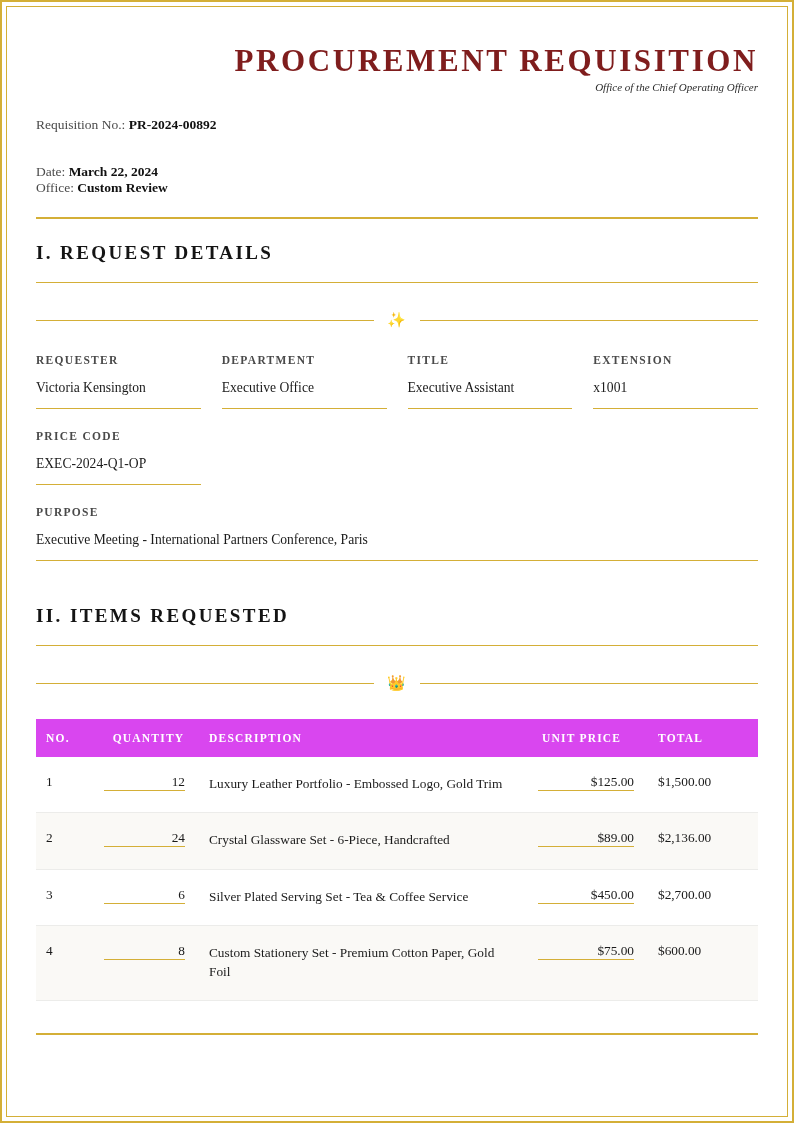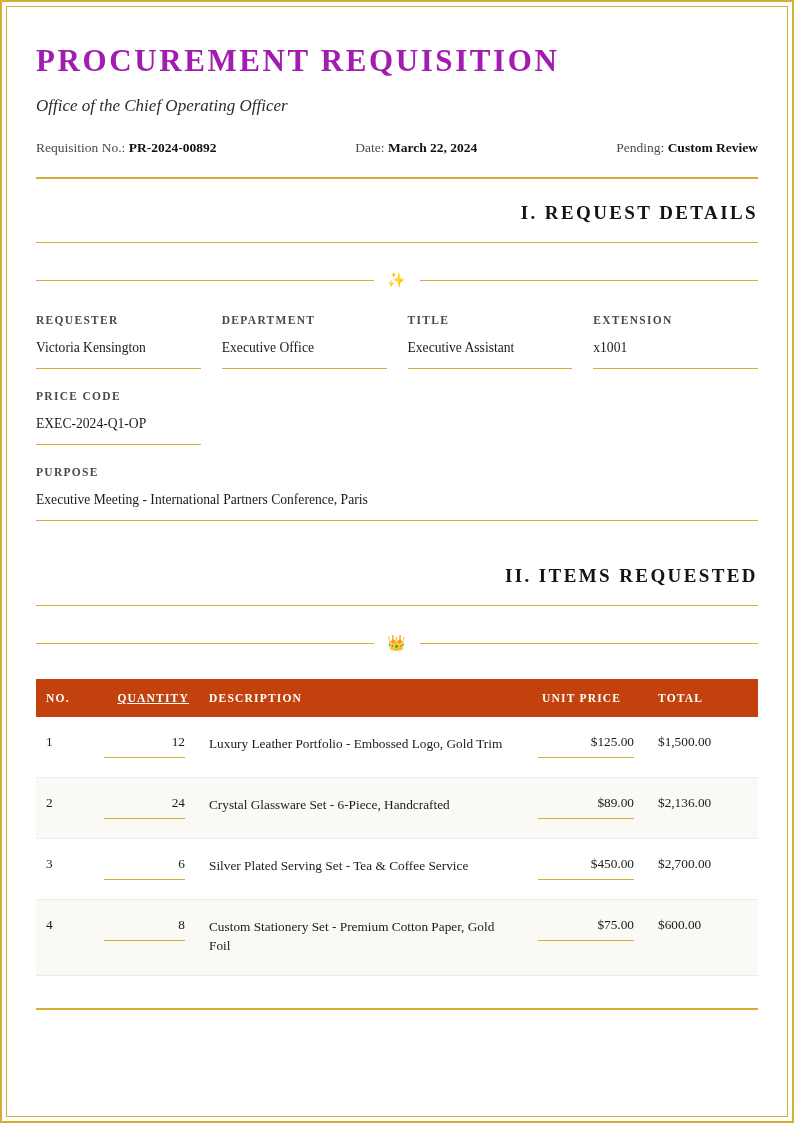--- a/index.html
+++ b/index.html
@@ -23,58 +23,59 @@
   .page-inner {
     position: relative;
     width: 100%; height: 100%;
     border: 1px solid #d4af37;
     padding: 22px 29px 0 29px;
     overflow: hidden;
   }
 
   
   .doc-title {
-    text-align: left;
+    text-align: right;
     font-size: 31px;
     font-weight: bold;
     letter-spacing: 2.6px;
     margin: 14px 0 0 0;
-    color: #a21caf;
+    color: #7f1d1d;
   }
   .doc-subtitle {
-    text-align: left;
+    text-align: right;
     font-style: italic;
-    font-size: 17px;
+    font-size: 11px;
     color: #2c2c2c;
-    margin: 17px 0 0 0;
+    margin: 2px 0 0 0;
   }
   .meta-row {
     display: flex;
     justify-content: space-between;
     align-items: baseline;
     margin-top: 24px;
     font-size: 13.5px;
     color: #333;
+    flex-direction: column;
   }
   .meta-item { white-space: nowrap; }
   .meta-item .lbl { color: #4a4a4a; }
   .meta-item .val { font-weight: bold; color: #111; }
   .meta-left { text-align: left; }
-  .meta-center { text-align: center; }
+  .meta-center { text-align: center; margin-top: 31px; }
   .meta-right { text-align: right; }
 
   .rule-gold {
     border: none;
     border-top: 2px solid #d4af37;
     margin: 21px 0 0 0;
   }
 
   
   .section-head {
-    text-align: right;
+    text-align: left;
     font-size: 19px;
     font-weight: bold;
     letter-spacing: 2.4px;
     margin: 23px 0 0 0;
     color: #141414;
   }
   .section-underline {
     border: none;
     border-top: 1.5px solid #d4af37;
     margin: 18px 0 0 0;
@@ -124,54 +125,53 @@
   }
 
   
   .items-table {
     width: 100%;
     border-collapse: collapse;
     margin-top: 28px;
     table-layout: fixed;
   }
   .items-table thead th {
-    background: #c2410c;
+    background: #d946ef;
     color: #ffffff;
     font-size: 11.5px;
     font-weight: bold;
     letter-spacing: 1.2px;
     padding: 13px 10px;
     text-align: left;
     vertical-align: middle;
   }
   .col-no       { width: 58px; }
   .col-qty      { width: 105px; }
   .col-desc     { width: auto; }
   .col-price    { width: 120px; }
   .col-total    { width: 110px; }
 
-  .items-table thead th.th-qty   { text-align: right; padding-left: 14px; text-decoration: underline; }
+  .items-table thead th.th-qty   { text-align: center; padding-left: 14px; }
   .items-table thead th.th-price { text-align: left; padding-left: 14px; }
 
   .items-table tbody tr { background: #ffffff; }
   .items-table tbody tr.alt { background: #faf9f6; }
   .items-table tbody td {
     padding: 17px 10px 19px 10px;
     font-size: 13.3px;
     color: #1a1a1a;
     vertical-align: top;
     border-bottom: 1px solid #ececea;
   }
   td.cell-no { color: #222; }
   td.cell-desc { line-height: 1.45; padding-right: 16px; }
   td.cell-total { font-size: 13.3px; }
 
   .underline-val {
     text-align: right;
-    padding-bottom: 7px;
     border-bottom: 1.3px solid #d4af37;
     font-size: 13.3px;
     margin-right: 4px;
   }
 
   .bottom-rule {
     border: none;
     border-top: 2px solid #d4af37;
     margin-top: 32px;
   }
@@ -188,21 +188,21 @@
     <div class="meta-row">
       <div class="meta-item meta-left">
         <span class="lbl">Requisition No.:</span>
         <span class="val">PR-2024-00892</span>
       </div>
       <div class="meta-item meta-center">
         <span class="lbl">Date:</span>
         <span class="val">March 22, 2024</span>
       </div>
       <div class="meta-item meta-right">
-        <span class="lbl">Pending:</span>
+        <span class="lbl">Office:</span>
         <span class="val">Custom Review</span>
       </div>
     </div>
 
     <hr class="rule-gold">
 
     <h2 class="section-head">I. REQUEST DETAILS</h2>
     <hr class="section-underline">
 
     <div class="ornament">

